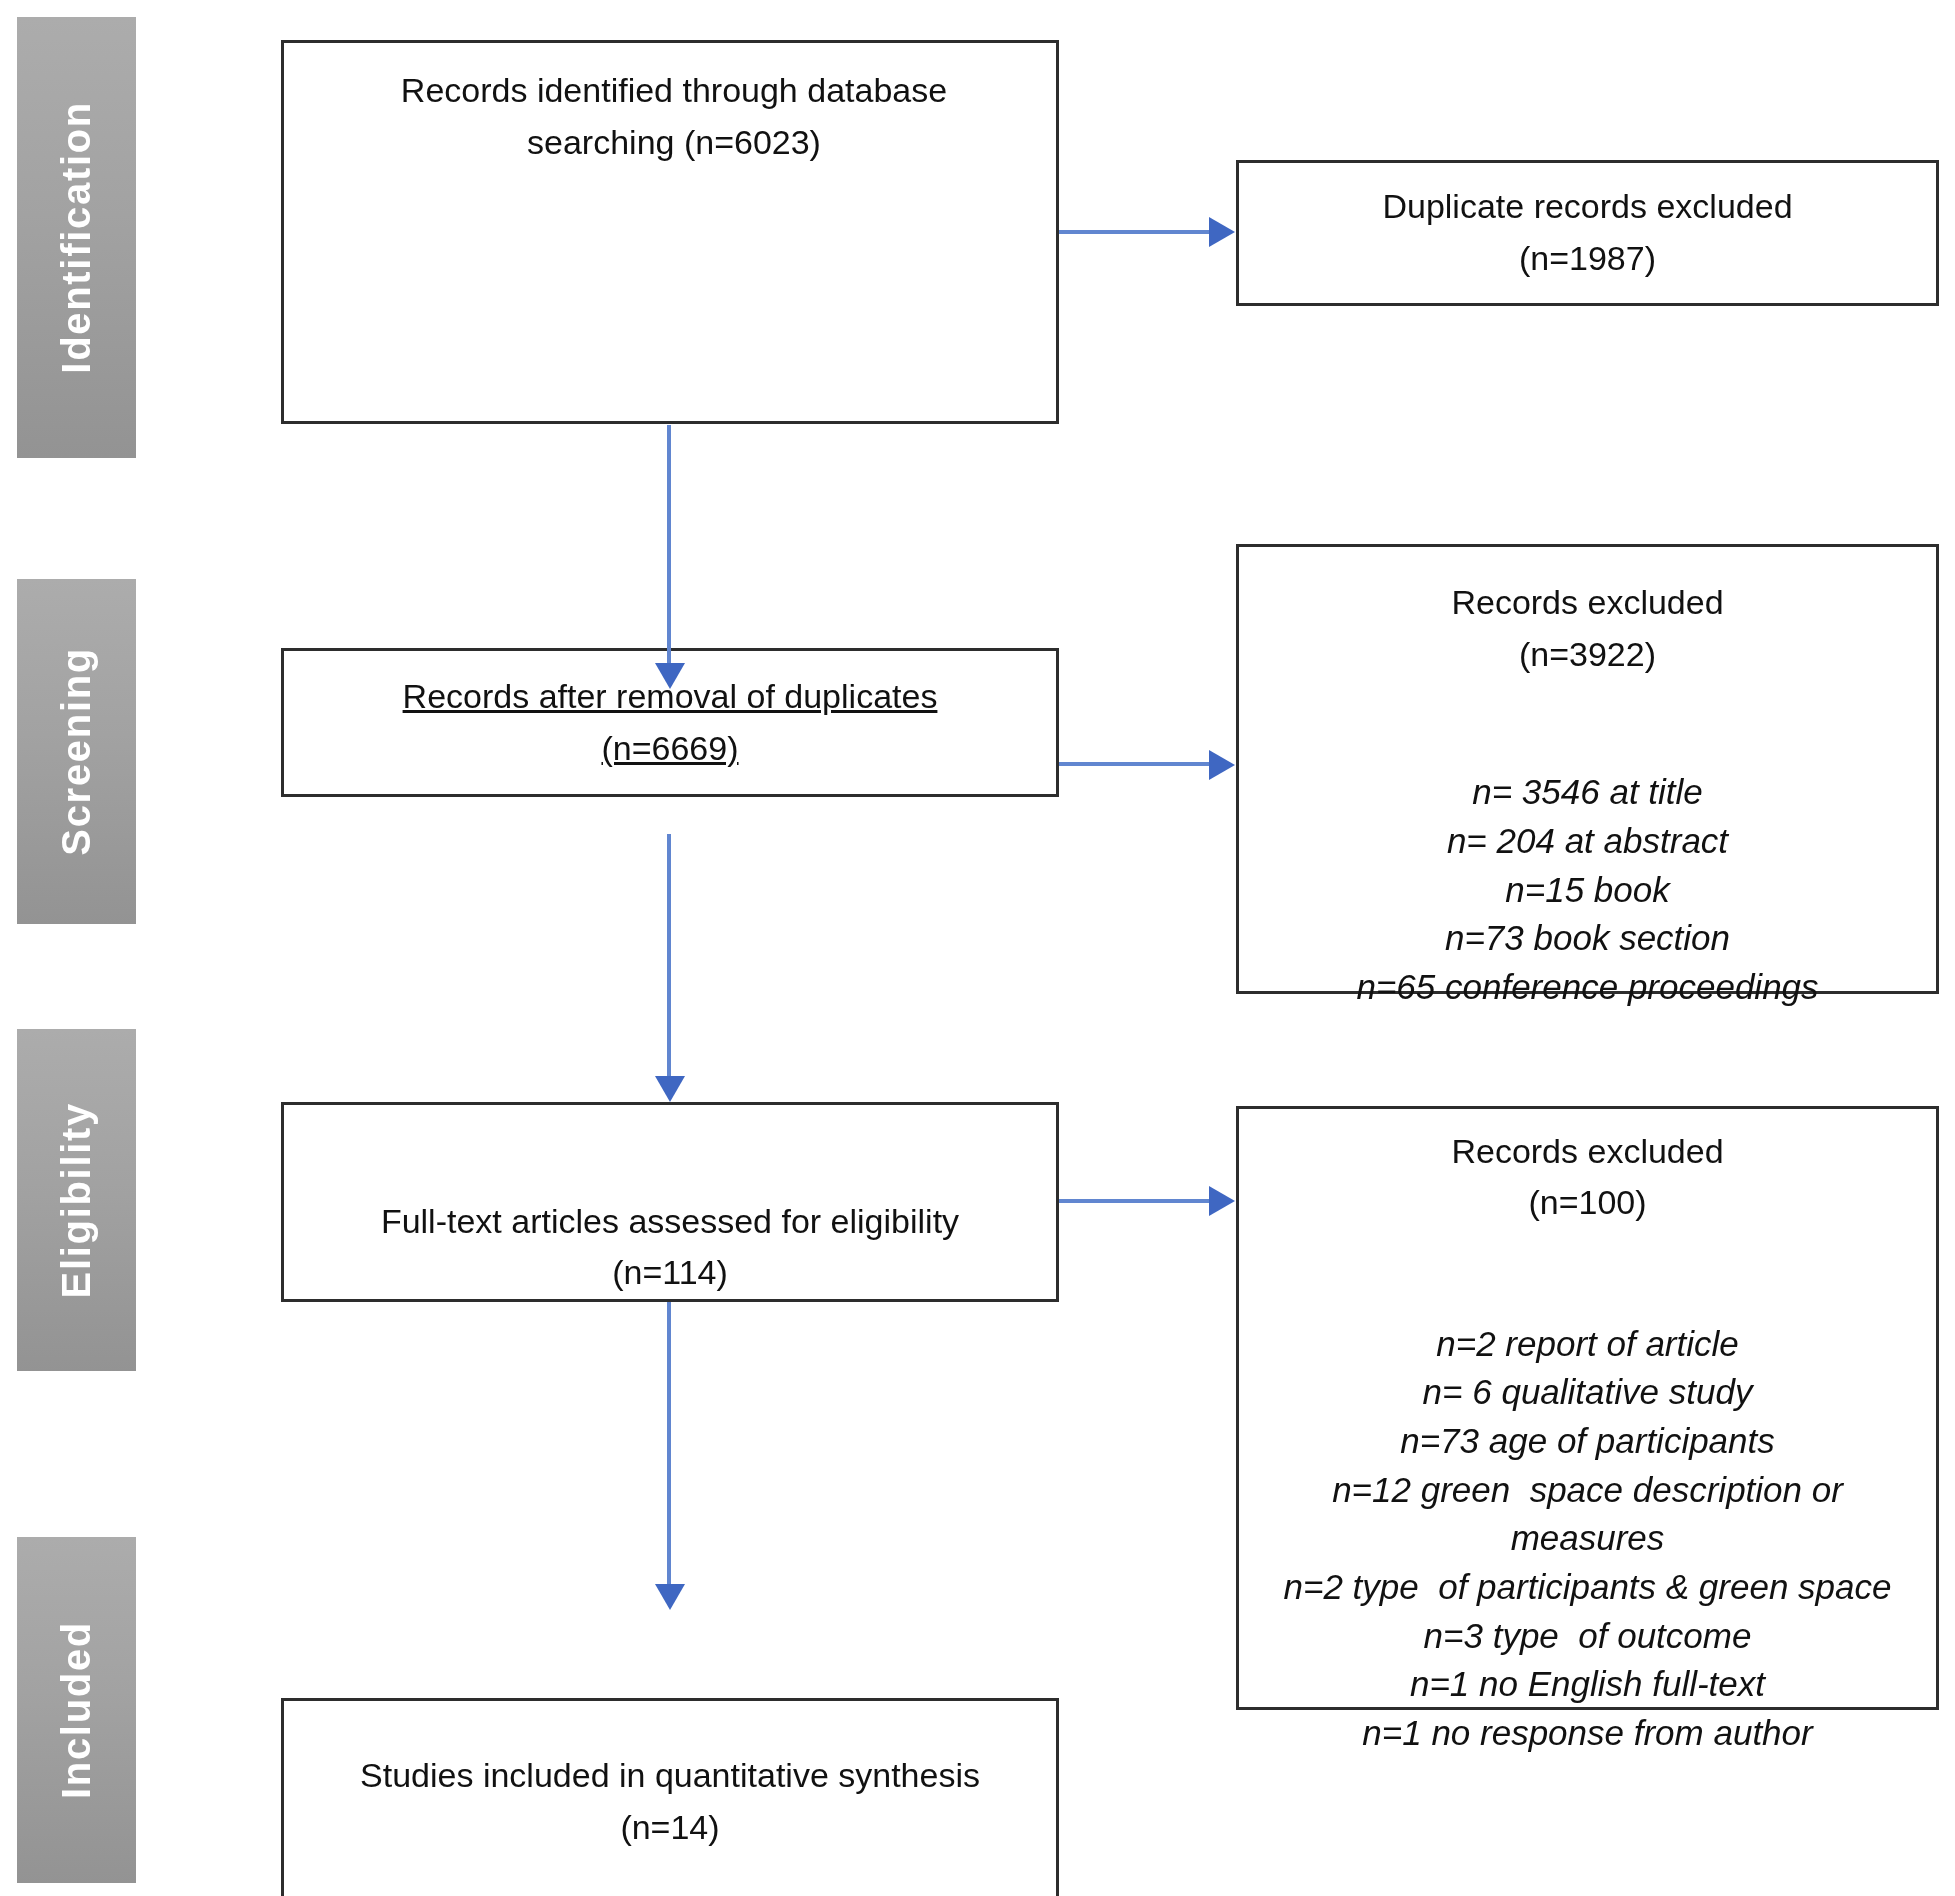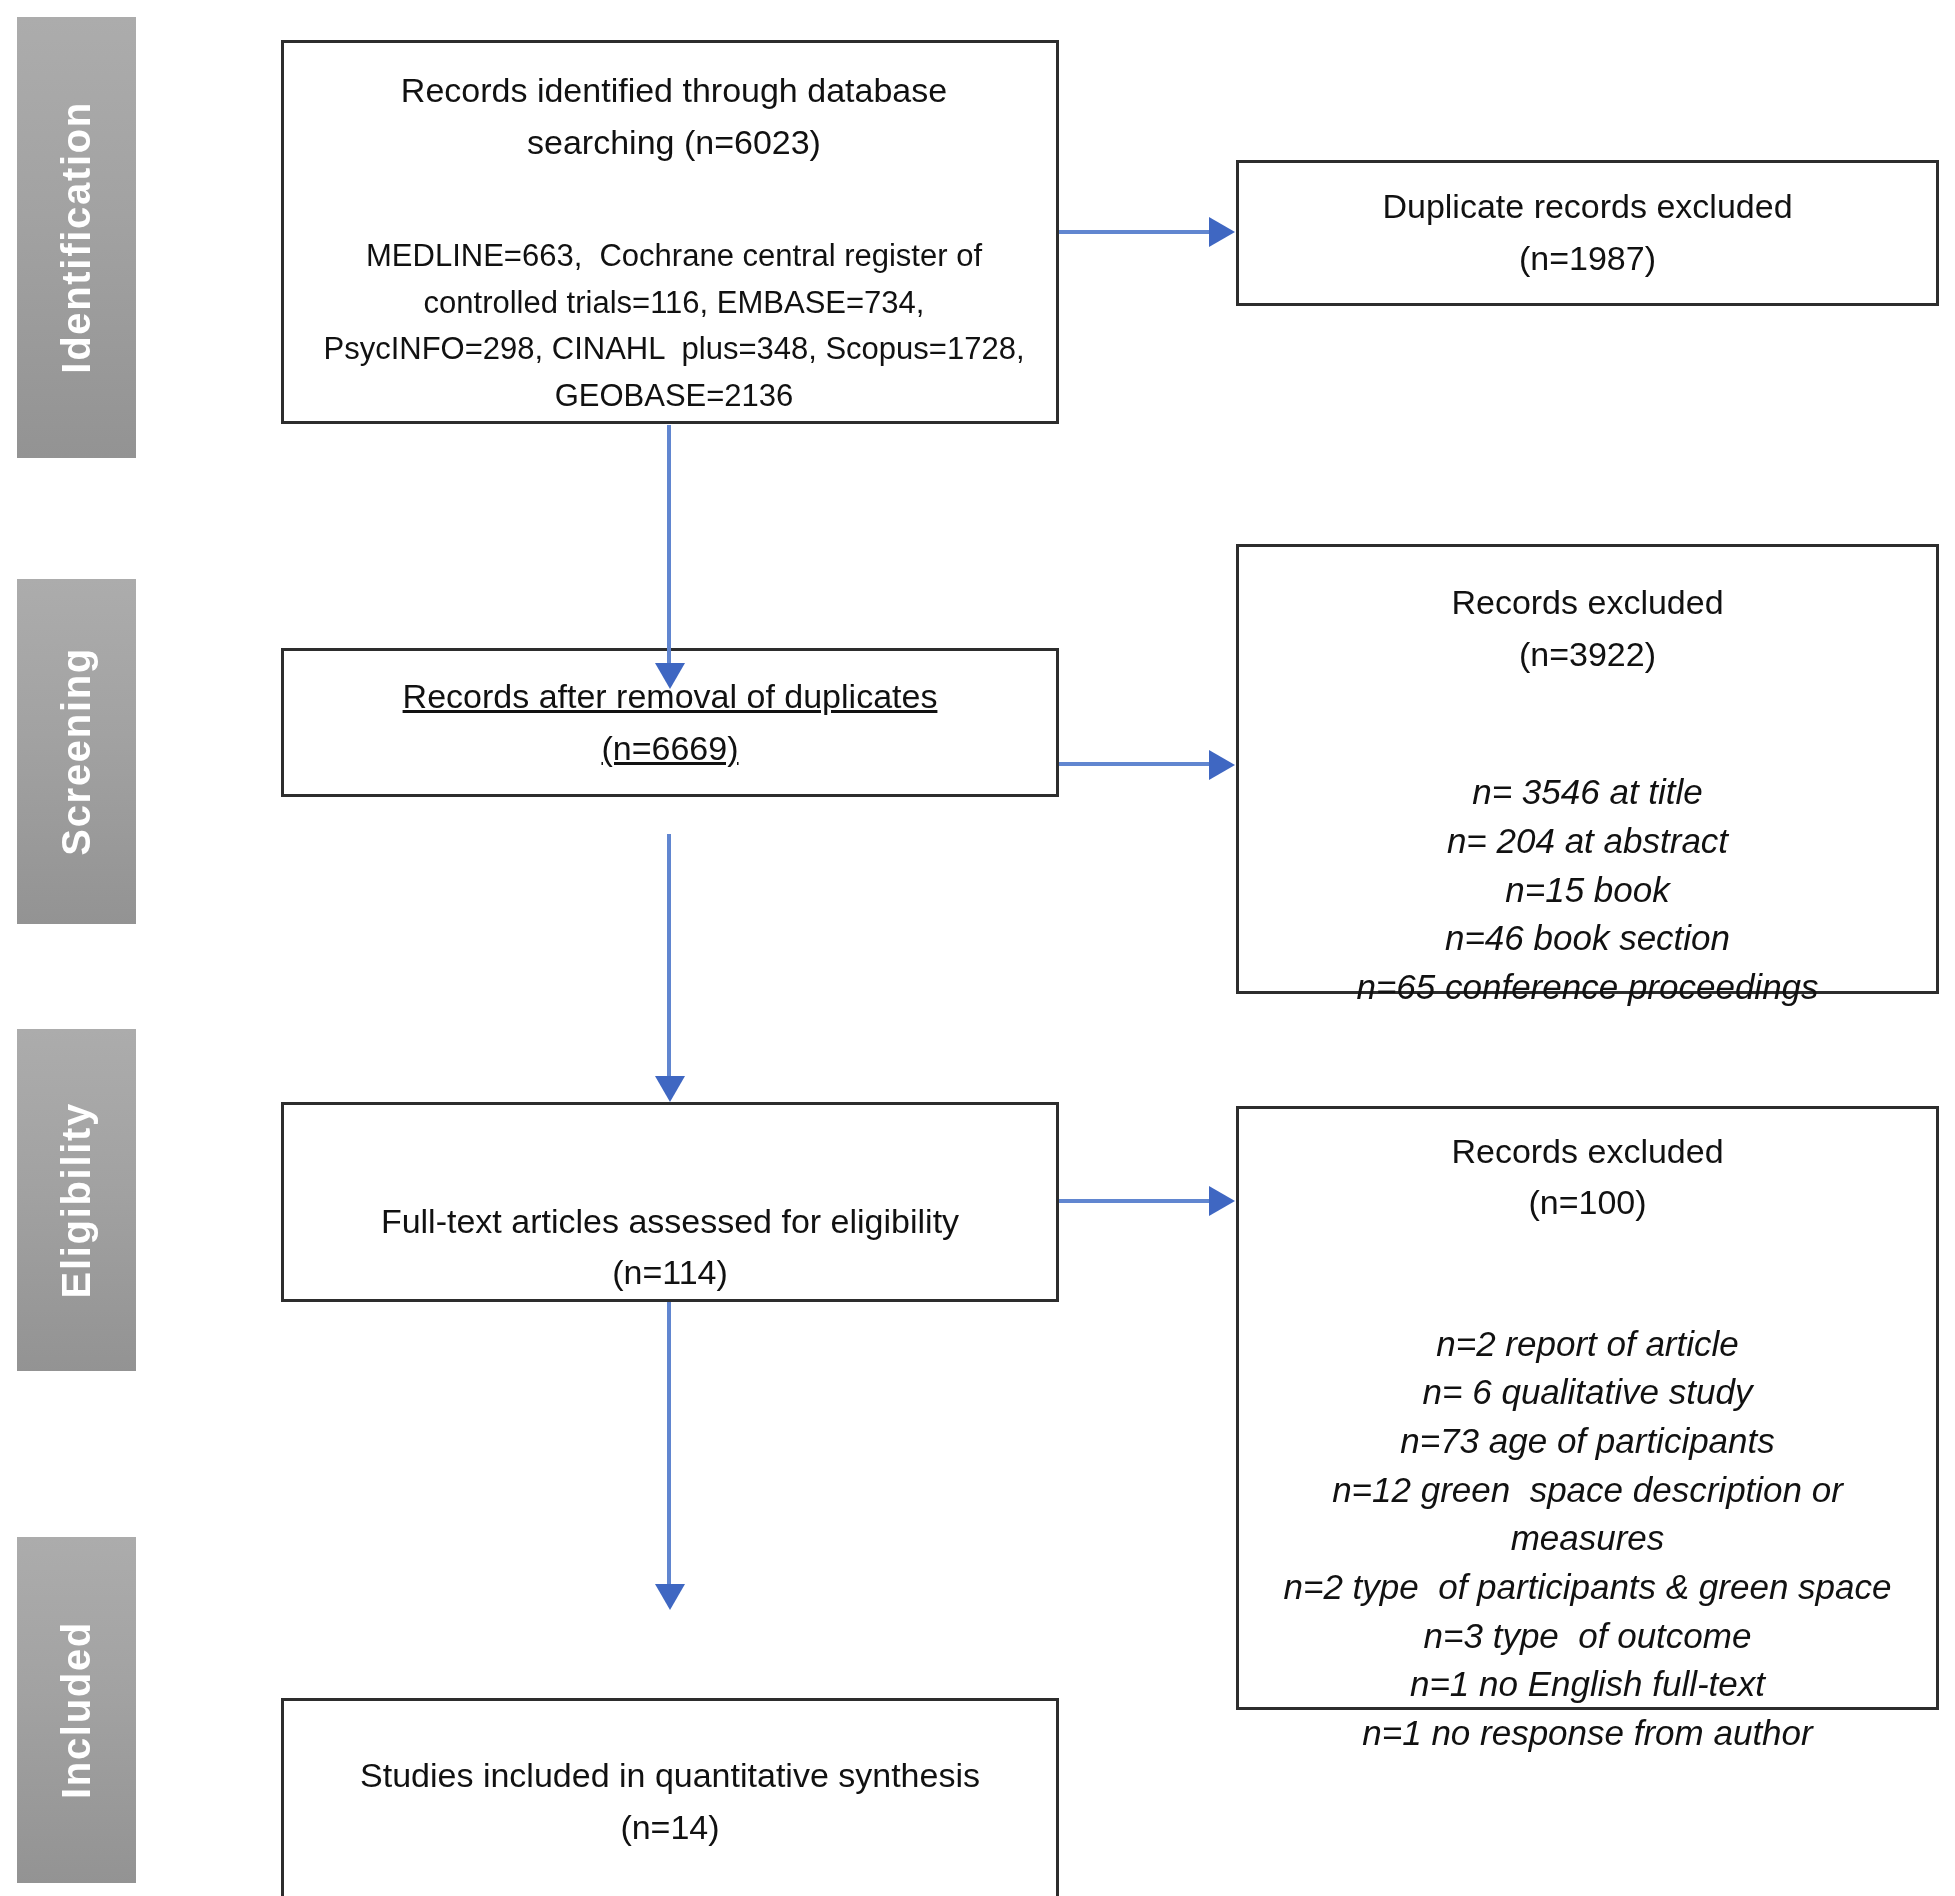--- a/index.html
+++ b/index.html
@@ -104,21 +104,20 @@
   </div>
   <div class="stage-bar" id="bar-eligibility">
     <span class="stage-label">Eligibility</span>
   </div>
   <div class="stage-bar" id="bar-included">
     <span class="stage-label">Included</span>
   </div>
 
   <div class="flow-box" id="box-identified">
     <div class="box-title" style="max-width:678px;">Records identified through database searching (n=6023)</div>
-    <div class="box-detail">MEDLINE=663,  Cochrane central register of controlled trials=116, EMBASE=734, PsycINFO=298, CINAHL  plus=348, Scopus=1728, GEOBASE=2136</div>
   </div>
 
   <div class="flow-box centered" id="box-after-duplicates">
     <div class="box-title">Records after removal of duplicates</div>
     <div class="box-title">(n=6669)</div>
   </div>
 
   <div class="flow-box centered" id="box-fulltext">
     <div class="box-title" style="max-width:607px;">Full-text articles assessed for eligibility</div>
     <div class="box-title">(n=114)</div>
@@ -134,21 +133,21 @@
     <div class="box-title">(n=1987)</div>
   </div>
 
   <div class="flow-box" id="rbox-screening-excl">
     <div class="box-title">Records excluded</div>
     <div class="box-title">(n=3922)</div>
     <div class="items" style="margin-top:88px;">
       <div class="item">n= 3546 at title</div>
       <div class="item">n= 204 at abstract</div>
       <div class="item">n=15 book</div>
-      <div class="item">n=46 book section</div>
+      <div class="item">n=73 book section</div>
       <div class="item">n=65 conference proceedings</div>
     </div>
   </div>
 
   <div class="flow-box" id="rbox-fulltext-excl">
     <div class="box-title">Records excluded</div>
     <div class="box-title">(n=100)</div>
     <div class="items" style="margin-top:91px;">
       <div class="item">n=2 report of article</div>
       <div class="item">n= 6 qualitative study</div>

